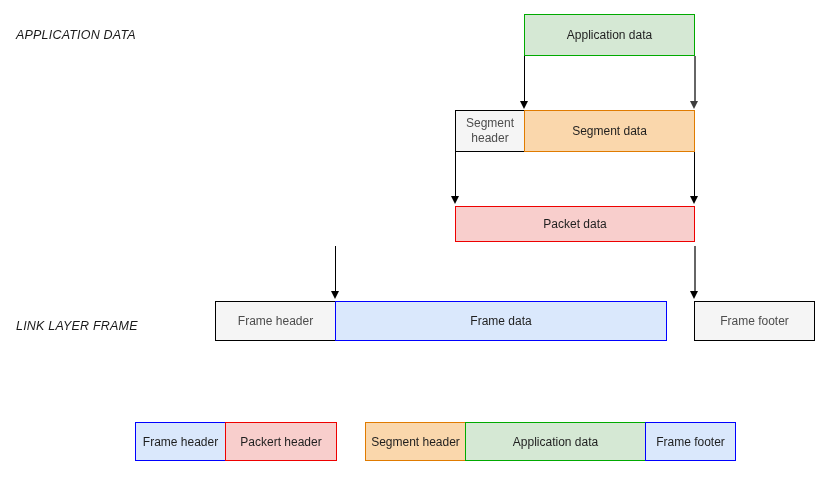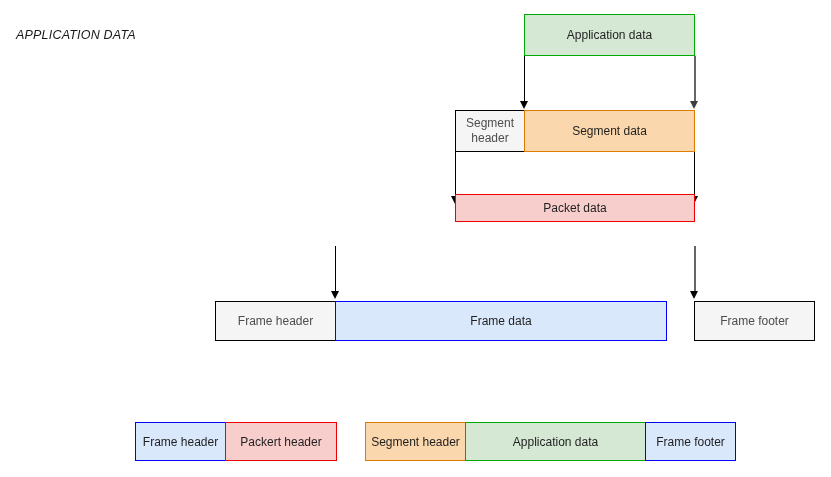--- a/index.html
+++ b/index.html
@@ -93,41 +93,42 @@
 </style>
 </head>
 <body>
 
 <div id="canvas">
 
   <div class="row-label" style="left:16px; top:35px;">APPLICATION DATA</div>
 
 
 
+  <div class="row-label" style="left:16px; top:326px;">LINK LAYER FRAME</div>
 
   <div class="box app" style="left:524px; top:14px; width:171px; height:42px;">Application data</div>
 
   <div class="conn vline" style="left:524px; top:56px; height:49px;"></div>
   <div class="arrowhead" style="left:519.5px; top:101px;"></div>
 
   <div class="conn vline gray" style="left:694px; top:56px; height:49px;"></div>
   <div class="arrowhead gray" style="left:690px; top:101px;"></div>
 
   <div class="box header-cell" style="left:455px; top:110px; width:70px; height:42px;">Segment header</div>
 
   <div class="box segment" style="left:524px; top:110px; width:171px; height:42px;">Segment data</div>
 
   <div class="conn vline" style="left:455px; top:152px; height:48px;"></div>
   <div class="arrowhead" style="left:450.5px; top:196px;"></div>
 
   <div class="conn vline" style="left:694px; top:152px; height:48px;"></div>
   <div class="arrowhead" style="left:689.5px; top:196px;"></div>
 
 
-  <div class="box packet" style="left:455px; top:194px; width:240px; height:28px;">Packet data</div>
+  <div class="box packet" style="left:455px; top:206px; width:240px; height:36px;">Packet data</div>
 
   <div class="conn vline" style="left:335px; top:246px; height:49px;"></div>
   <div class="arrowhead" style="left:330.5px; top:291px;"></div>
 
   <div class="conn vline gray" style="left:694px; top:246px; height:49px;"></div>
   <div class="arrowhead" style="left:690px; top:291px;"></div>
 
   <div class="box header-cell" style="left:215px; top:301px; width:121px; height:40px;">Frame header</div>
 
   <div class="box frame" style="left:335px; top:301px; width:332px; height:40px;">Frame data</div>

